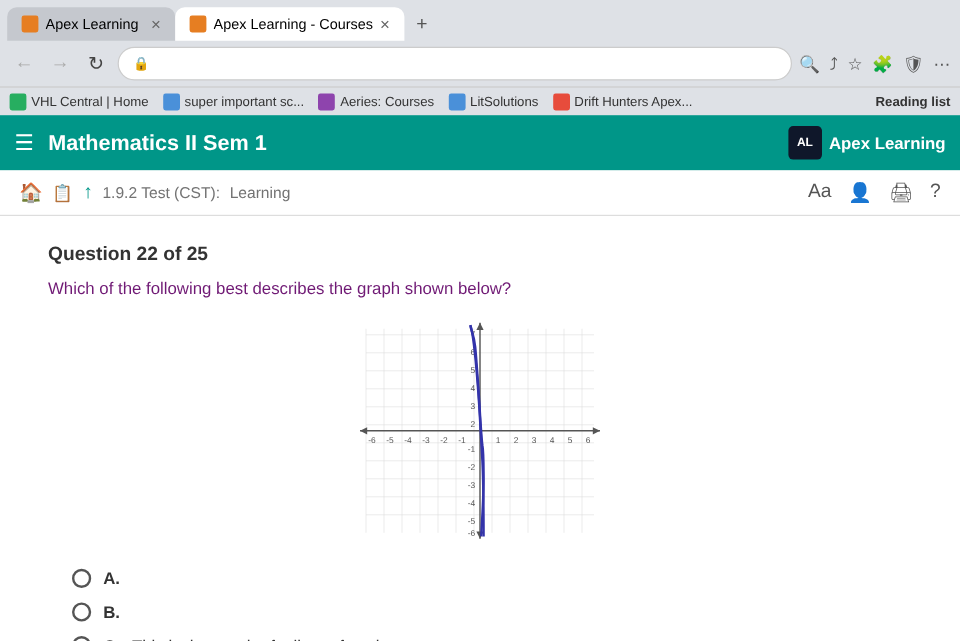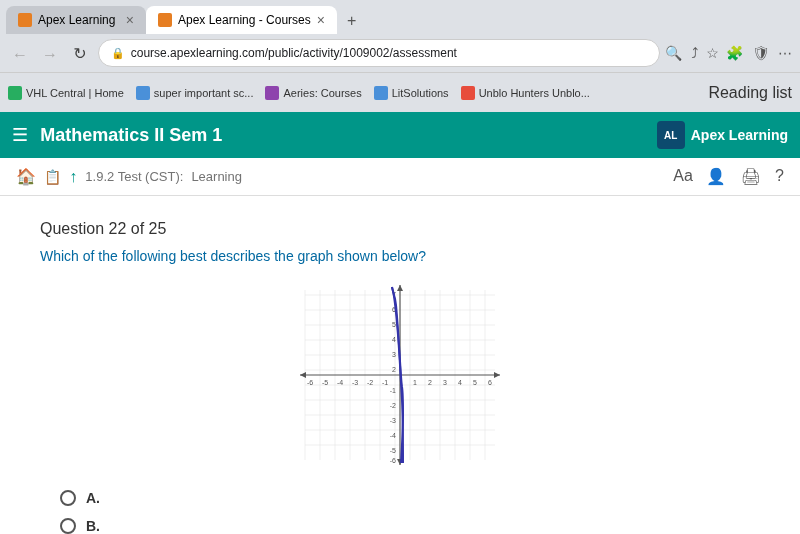--- a/index.html
+++ b/index.html
@@ -19,48 +19,48 @@
 
     .address-bar-row { display: flex; align-items: center; padding: 4px 8px; background: #dee1e6; gap: 6px; height: 38px; }
     .nav-btn { width: 24px; height: 24px; display: flex; align-items: center; justify-content: center; cursor: pointer; font-size: 16px; color: #444; border-radius: 50%; }
     .nav-btn.disabled { color: #aaa; cursor: default; }
     .address-bar { flex: 1; height: 28px; border-radius: 14px; background: #fff; border: 1px solid #ccc; display: flex; align-items: center; padding: 0 12px; font-size: 12px; color: #333; gap: 6px; }
     .address-bar .lock { font-size: 11px; color: #555; }
     .address-text { flex: 1; color: #202124; font-size: 12px; }
     .toolbar-icons { display: flex; align-items: center; gap: 8px; }
     .toolbar-icon { font-size: 14px; color: #555; cursor: pointer; }
 
-    .bookmarks-bar { display: flex; align-items: center; padding: 2px 8px; background: #dee1e6; border-top: 1px solid #ccc; height: 40px; gap: 12px; overflow: hidden; font-size: 11px; }
+    .bookmarks-bar { display: flex; align-items: center; padding: 2px 8px; background: #dee1e6; border-top: 1px solid #ccc; height: 24px; gap: 12px; overflow: hidden; font-size: 11px; }
     .bookmark-item { display: flex; align-items: center; gap: 4px; cursor: pointer; white-space: nowrap; color: #333; }
     .bookmark-icon { width: 14px; height: 14px; background: #4a90d9; border-radius: 2px; flex-shrink: 0; }
     .bookmark-icon.green { background: #27ae60; }
     .bookmark-icon.purple { background: #8e44ad; }
     .bookmark-icon.red { background: #e74c3c; }
-    .reading-list { margin-left: auto; font-size: 16px; color: #333; cursor: pointer; }
+    .reading-list { margin-left: auto; font-size: 11px; color: #333; cursor: pointer; font-weight: bold; }
 
     
     .app-header { background: #009688; display: flex; align-items: center; height: 46px; padding: 0 12px; }
     .menu-icon { color: white; font-size: 18px; margin-right: 12px; cursor: pointer; }
     .app-title { color: white; font-size: 18px; font-weight: bold; flex: 1; }
     .apex-logo { display: flex; align-items: center; gap: 6px; color: white; font-size: 14px; font-weight: bold; }
-    .apex-logo-icon { width: 28px; height: 28px; background: #0c4a6e; border-radius: 4px; display: flex; align-items: center; justify-content: center; color: white; font-size: 10px; font-weight: bold; }
+    .apex-logo-icon { width: 28px; height: 28px; background: #0f172a; border-radius: 4px; display: flex; align-items: center; justify-content: center; color: white; font-size: 10px; font-weight: bold; }
 
     
     .breadcrumb-bar { background: white; display: flex; align-items: center; padding: 0 16px; height: 38px; border-bottom: 1px solid #ddd; gap: 8px; font-size: 13px; }
     .breadcrumb-home { font-size: 16px; cursor: pointer; }
     .breadcrumb-book { font-size: 14px; cursor: pointer; }
     .breadcrumb-arrow { font-size: 16px; color: #009688; }
     .breadcrumb-text { color: #737373; }
     .breadcrumb-icons { margin-left: auto; display: flex; gap: 14px; }
     .bc-icon { font-size: 16px; color: #555; cursor: pointer; }
 
     
     .main-content { background: white; padding: 24px 40px; height: calc(534px - 34px - 38px - 46px - 38px); overflow-y: auto; }
-    .question-number { font-size: 16px; font-weight: normal; color: #333; margin-bottom: 10px; }
-    .question-text { font-size: 14px; color: #0369a1; margin-bottom: 16px; }
+    .question-number { font-size: 16px; font-weight: bold; color: #333; margin-bottom: 10px; }
+    .question-text { font-size: 14px; color: #701a75; margin-bottom: 16px; }
 
     
     .graph-container { display: flex; justify-content: center; margin-bottom: 20px; }
     .graph-svg { }
 
     
     .answer-choices { display: flex; flex-direction: column; gap: 12px; margin-bottom: 20px; padding-left: 20px; }
     .answer-choice { display: flex; align-items: center; gap: 10px; font-size: 14px; color: #333; cursor: pointer; }
     .radio-circle { width: 16px; height: 16px; border: 2px solid #555; border-radius: 50%; flex-shrink: 0; background: white; }
     .choice-label { font-weight: bold; }
@@ -82,21 +82,20 @@
     </div>
     <span class="new-tab">+</span>
   </div>
 
   <div class="address-bar-row">
     <span class="nav-btn disabled">←</span>
     <span class="nav-btn disabled">→</span>
     <span class="nav-btn">↻</span>
     <div class="address-bar">
       <span class="lock">🔒</span>
-      <span class="address-text">course.apexlearning.com/public/activity/1009002/assessment</span>
     </div>
     <div class="toolbar-icons">
       <span class="toolbar-icon">🔍</span>
       <span class="toolbar-icon">⤴</span>
       <span class="toolbar-icon">☆</span>
       <span class="toolbar-icon">🧩</span>
       <span class="toolbar-icon">🛡</span>
       <span class="toolbar-icon">⋯</span>
     </div>
   </div>
@@ -113,21 +112,21 @@
     <div class="bookmark-item">
       <span class="bookmark-icon purple"></span>
       <span>Aeries: Courses</span>
     </div>
     <div class="bookmark-item">
       <span class="bookmark-icon blue"></span>
       <span>LitSolutions</span>
     </div>
     <div class="bookmark-item">
       <span class="bookmark-icon red"></span>
-      <span>Unblo Hunters Unblo...</span>
+      <span>Drift Hunters Apex...</span>
     </div>
     <span class="reading-list">Reading list</span>
   </div>
 </div>
 
 <div class="app-header">
   <span class="menu-icon">☰</span>
   <span class="app-title">Mathematics II Sem 1</span>
   <div class="apex-logo">
     <div class="apex-logo-icon">AL</div>

